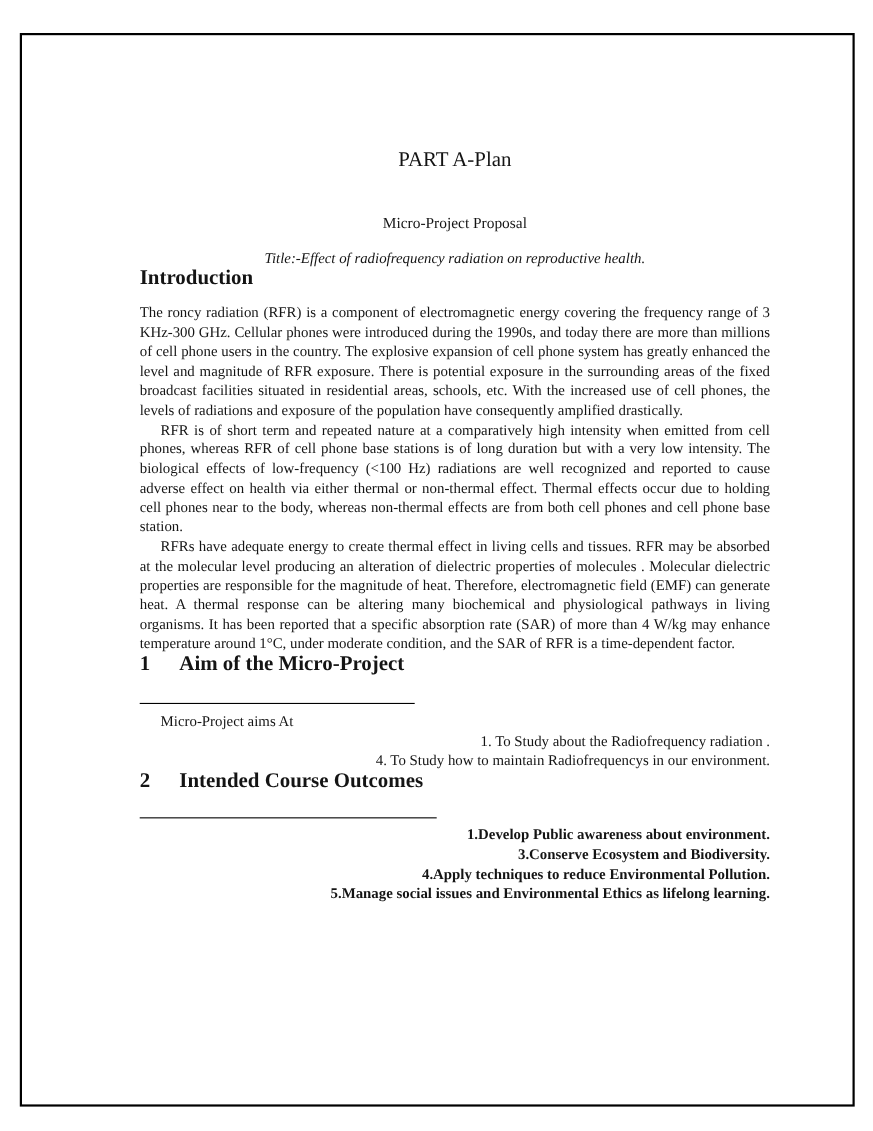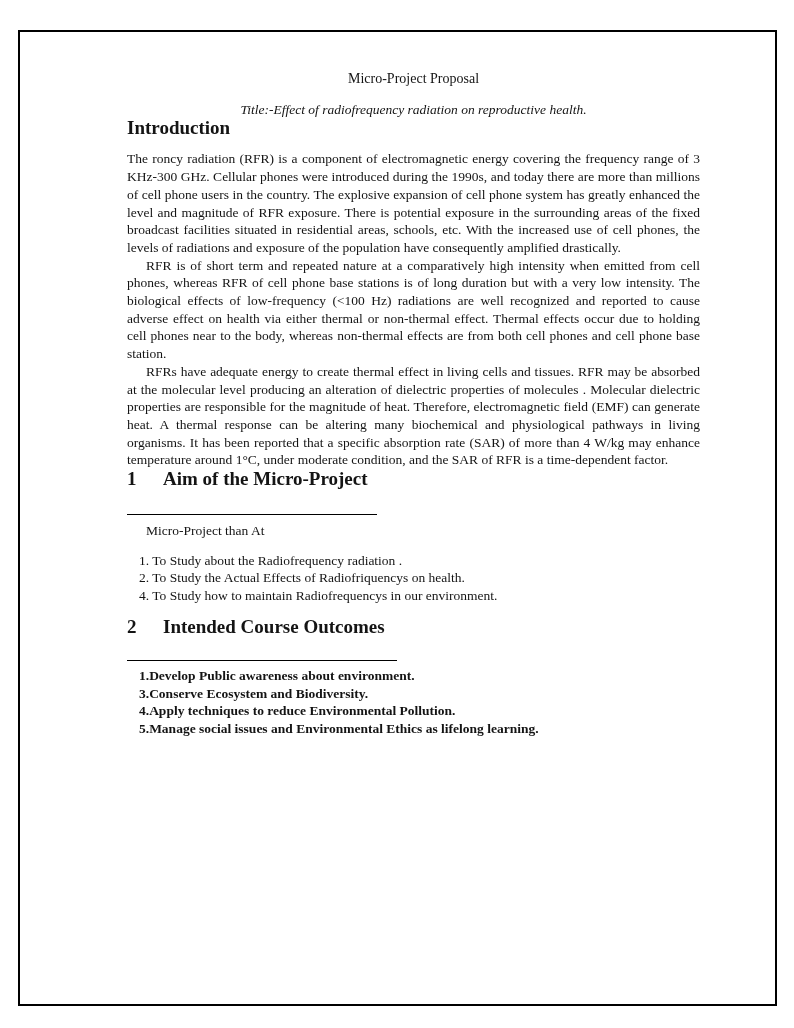--- a/index.html
+++ b/index.html
@@ -80,62 +80,63 @@
     border-top: 1.3px solid #000000;
     margin-top: 26px;
   }
   .rule-1 { width: 250px; }
   .rule-2 { width: 270px; margin-top: 24px; }
   .aims-lead {
     margin-top: 7px;
     padding-left: 19px;
   }
   .plain-list {
-    margin: 12px;
+    margin: 0;
     padding: 0;
     list-style: none;
+    text-align: right;
   }
   .plain-list li {
     margin: 0;
     padding: 0;
   }
   .outcomes-list {
     margin-top: 6px;
     font-weight: bold;
   }
 </style>
 </head>
 <body>
 
 <div class="page">
   <div class="frame">
     <div class="content">
 
+      <div class="doc-title">PART A-Plan</div>
       <div class="doc-subtitle">Micro-Project Proposal</div>
       <div class="doc-titleline">Title:-Effect of radiofrequency radiation on reproductive health.</div>
 
       <h2 class="sec-heading intro-heading">Introduction</h2>
 
       <div class="intro-body">
         <p class="para">The roncy radiation (RFR) is a component of electromagnetic energy covering the frequency range of 3 KHz-300 GHz. Cellular phones were introduced during the 1990s, and today there are more than millions of cell phone users in the country. The explosive expansion of cell phone system has greatly enhanced the level and magnitude of RFR exposure. There is potential exposure in the surrounding areas of the fixed broadcast facilities situated in residential areas, schools, etc. With the increased use of cell phones, the levels of radiations and exposure of the population have consequently amplified drastically.</p>
         <p class="para indent">RFR is of short term and repeated nature at a comparatively high intensity when emitted from cell phones, whereas RFR of cell phone base stations is of long duration but with a very low intensity. The biological effects of low-frequency (&lt;100 Hz) radiations are well recognized and reported to cause adverse effect on health via either thermal or non-thermal effect. Thermal effects occur due to holding cell phones near to the body, whereas non-thermal effects are from both cell phones and cell phone base station.</p>
         <p class="para indent">RFRs have adequate energy to create thermal effect in living cells and tissues. RFR may be absorbed at the molecular level producing an alteration of dielectric properties of molecules . Molecular dielectric properties are responsible for the magnitude of heat. Therefore, electromagnetic field (EMF) can generate heat. A thermal response can be altering many biochemical and physiological pathways in living organisms. It has been reported that a specific absorption rate (SAR) of more than 4 W/kg may enhance temperature around 1°C, under moderate condition, and the SAR of RFR is a time-dependent factor.</p>
       </div>
 
       <h2 class="sec-heading numbered-heading sec1-heading">
         <span class="sec-num">1</span><span>Aim of the Micro-Project</span>
       </h2>
 
       <div class="rule rule-1"></div>
 
-      <div class="aims-lead">Micro-Project than At</div>
+      <div class="aims-lead">Micro-Project aims At</div>
 
       <ul class="plain-list aims-list">
         <li>1. To Study about the Radiofrequency radiation .</li>
-        <li>2. To Study the Actual Effects of Radiofriquencys on health.</li>
         <li>4. To Study how to maintain Radiofrequencys in our environment.</li>
       </ul>
 
       <h2 class="sec-heading numbered-heading sec2-heading">
         <span class="sec-num">2</span><span>Intended Course Outcomes</span>
       </h2>
 
       <div class="rule rule-2"></div>
 
       <ul class="plain-list outcomes-list">

